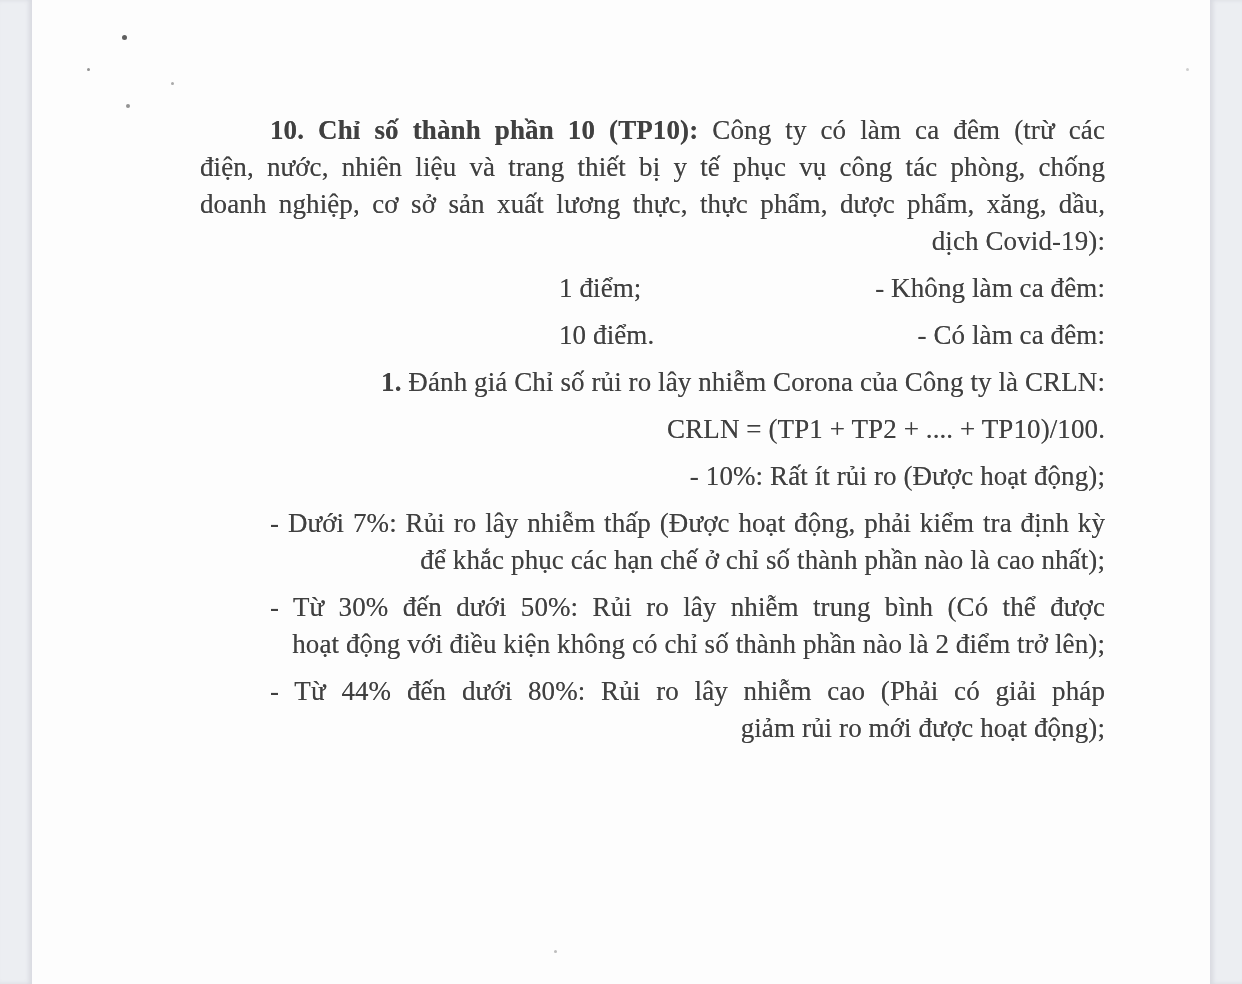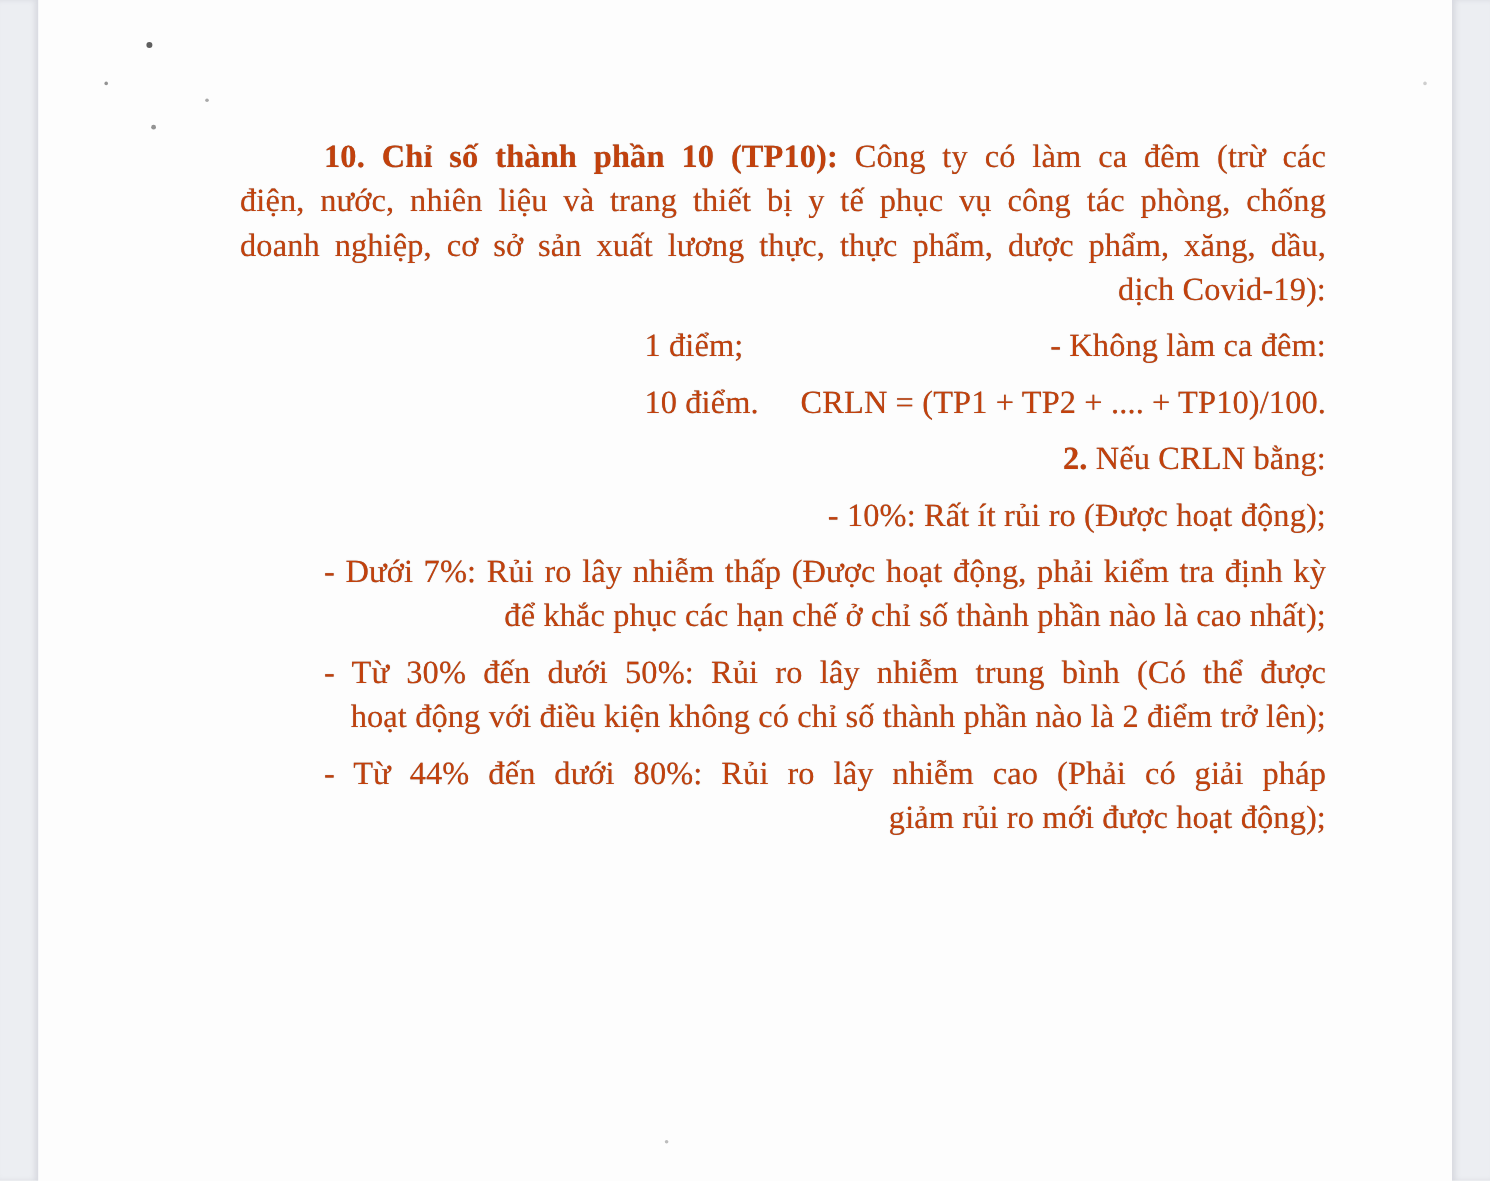--- a/index.html
+++ b/index.html
@@ -40,51 +40,51 @@
     line-height: 37px;
     letter-spacing: 0.1px;
     text-shadow: 0 0 0.6px rgba(35, 35, 35, 0.55);
   }
   .para { margin: 0 0 10px 0; }
   .line { text-align: right; }
   .line.indent { padding-left: 70px; }
   .line.jline { text-align: justify; text-align-last: justify; }
   .run.bold { font-weight: bold; }
   .score-line { position: relative; }
-  .score-value { position: absolute; left: 337px; top: 0; }
+  .score-value { position: absolute; left: 359px; top: 0; }
   .speck {
     position: absolute;
     background: #2a2a2a;
     border-radius: 50%;
   }
 </style>
 </head>
 <body>
 
 <div class="scan-root" style="background: rgb(253, 253, 253);">
   <div class="edge-strip edge-left" style="background: rgb(236, 238, 242);"></div>
   <div class="edge-strip edge-right" style="background: rgb(236, 238, 242);"></div>
-  <div class="doc" style="color: #c2410c;">
+  <div class="doc" style="color: #404040;">
       <div class="para">
         <div class="line indent jline"><span class="run bold">10. Chỉ số thành phần 10 (TP10):</span><span class="run"> Công ty có làm ca đêm (trừ các</span></div>
         <div class="line jline"><span class="run">điện, nước, nhiên liệu và trang thiết bị y tế phục vụ công tác phòng, chống</span></div>
         <div class="line jline"><span class="run">doanh nghiệp, cơ sở sản xuất lương thực, thực phẩm, dược phẩm, xăng, dầu,</span></div>
         <div class="line"><span class="run">dịch Covid-19):</span></div>
       </div>
       <div class="para">
         <div class="line indent score-line"><span class="run">- Không làm ca đêm:</span><span class="score-value">1 điểm;</span></div>
       </div>
       <div class="para">
-        <div class="line indent score-line"><span class="score-value">10 điểm.</span></div>
+        <div class="line indent score-line"><span class="run">- Có làm ca đêm:</span><span class="score-value">10 điểm.</span></div>
+      </div>
+      <div class="para">
+        <div class="line indent"><span class="run bold">1.</span><span class="run"> Đánh giá Chỉ số rủi ro lây nhiễm Corona của Công ty là CRLN:</span></div>
       </div>
       <div class="para">
         <div class="line indent"><span class="run">CRLN = (TP1 + TP2 + .... + TP10)/100.</span></div>
-      </div>
-      <div class="para">
-        <div class="line indent"><span class="run bold">2.</span><span class="run"> Nếu CRLN bằng:</span></div>
       </div>
       <div class="para">
         <div class="line indent"><span class="run">- 10%: Rất ít rủi ro (Được hoạt động);</span></div>
       </div>
       <div class="para">
         <div class="line indent jline"><span class="run">- Dưới 7%: Rủi ro lây nhiễm thấp (Được hoạt động, phải kiểm tra định kỳ</span></div>
         <div class="line"><span class="run">để khắc phục các hạn chế ở chỉ số thành phần nào là cao nhất);</span></div>
       </div>
       <div class="para">
         <div class="line indent jline"><span class="run">- Từ 30% đến dưới 50%: Rủi ro lây nhiễm trung bình (Có thể được</span></div>

